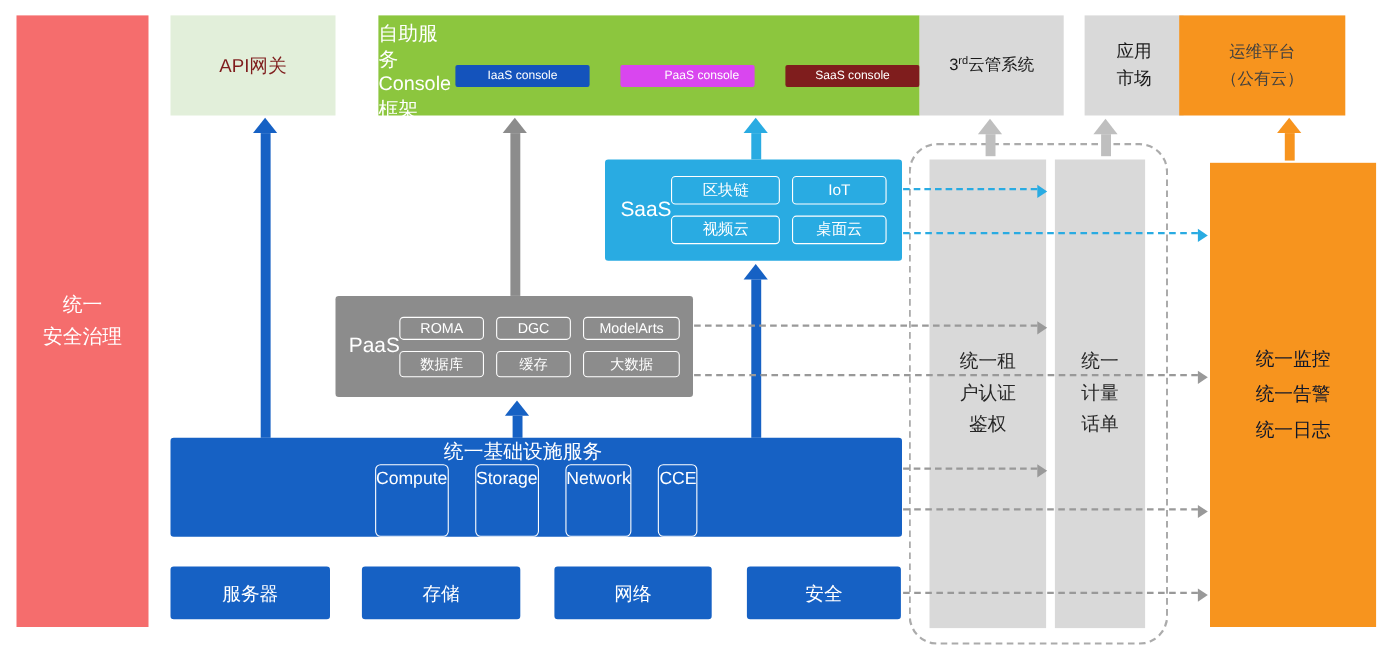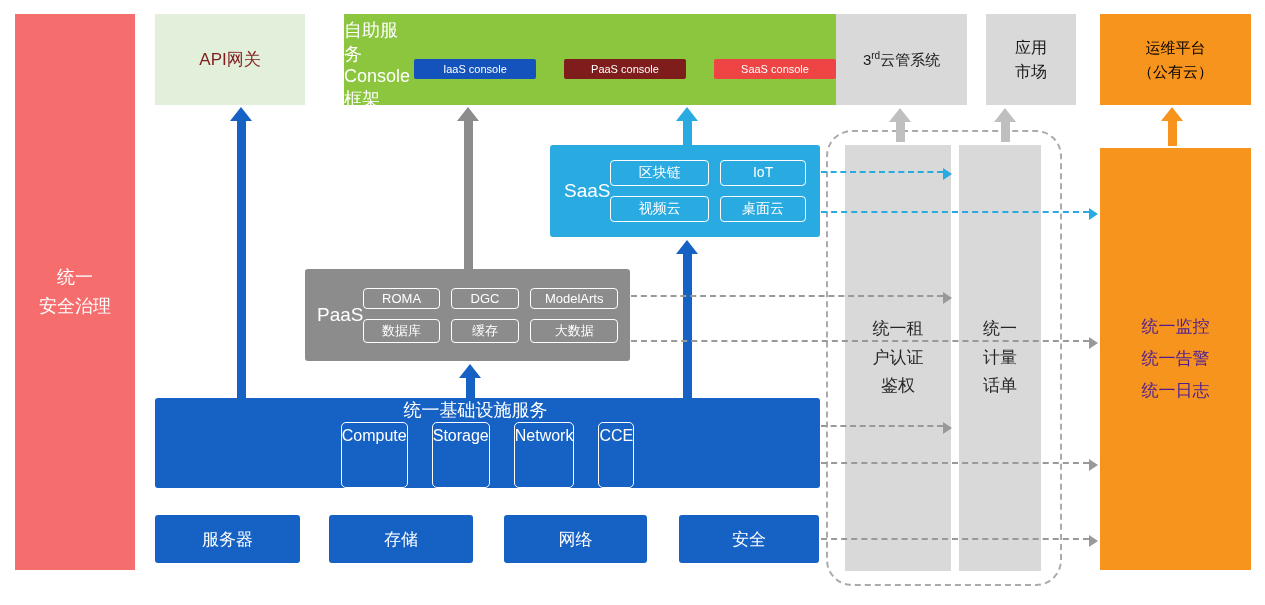--- a/index.html
+++ b/index.html
@@ -41,35 +41,35 @@
   }
   .console-title { font-size:18px; }
   .console-buttons {
     display:flex; gap:28px; margin-top:9px; align-items:center;
   }
   .console-btn {
     color:#fff; font-size:11px; padding:4px 14px;
     border-radius:2px; min-width:122px; text-align:center;
   }
   .btn-iaas { background:#1453BC; }
-  .btn-paas { background:#7f1d1d; }
-  .btn-saas { background:#ef4444; }
+  .btn-paas { background:#d946ef;text-align:right; }
+  .btn-saas { background:#7f1d1d; }
 
   .third-box {
     left:836px; top:14px; width:131px; height:91px;
     background:#D9D9D9; font-size:15px;
   }
   .third-box sup { font-size:10px; vertical-align:super; }
   .market-box {
     left:986px; top:14px; width:90px; height:91px;
     background:#D9D9D9; font-size:16px; line-height:1.5;
   }
   .om-box {
-    left:1100px; top:14px; width:151px; height:91px;
-    background:#F7941E; color:#000000; font-size:15px; line-height:1.55;
+    left:1072px; top:14px; width:151px; height:91px;
+    background:#F7941E; color:#404040; font-size:15px; line-height:1.55;
   }
 
   .saas-box {
     left:550px; top:145px; width:270px; height:92px;
     background:#29ABE2; color:#fff; border-radius:3px;
     display:flex; align-items:center; padding:0 14px;
   }
   .paas-box {
     left:305px; top:269px; width:325px; height:92px;
     background:#8C8C8C; color:#fff; border-radius:3px;
@@ -107,21 +107,21 @@
   .gray-col {
     background:#D9D9D9; color:#262626;
     font-size:17px; line-height:1.7;justify-content:center;
   }
   .col-auth { left:845px; top:145px; width:106px; height:426px; }
   .col-meter { left:959px; top:145px; width:82px; height:426px; }
   .gray-col .pre { position:relative; z-index:4; }
 
   .monitor-box {
     left:1100px; top:148px; width:151px; height:422px;
-    background:#F7941E; color:#4c1d95; font-size:17px; line-height:1.9;
+    background:#F7941E; color:#0f172a; font-size:17px; line-height:1.9;
   }
 
   
   .arrow {
     position:absolute; width:22px; z-index:2;
     display:flex; flex-direction:column; align-items:center;
   }
   .arrow-head {
     width:0; height:0;
     border-left:11px solid transparent;

